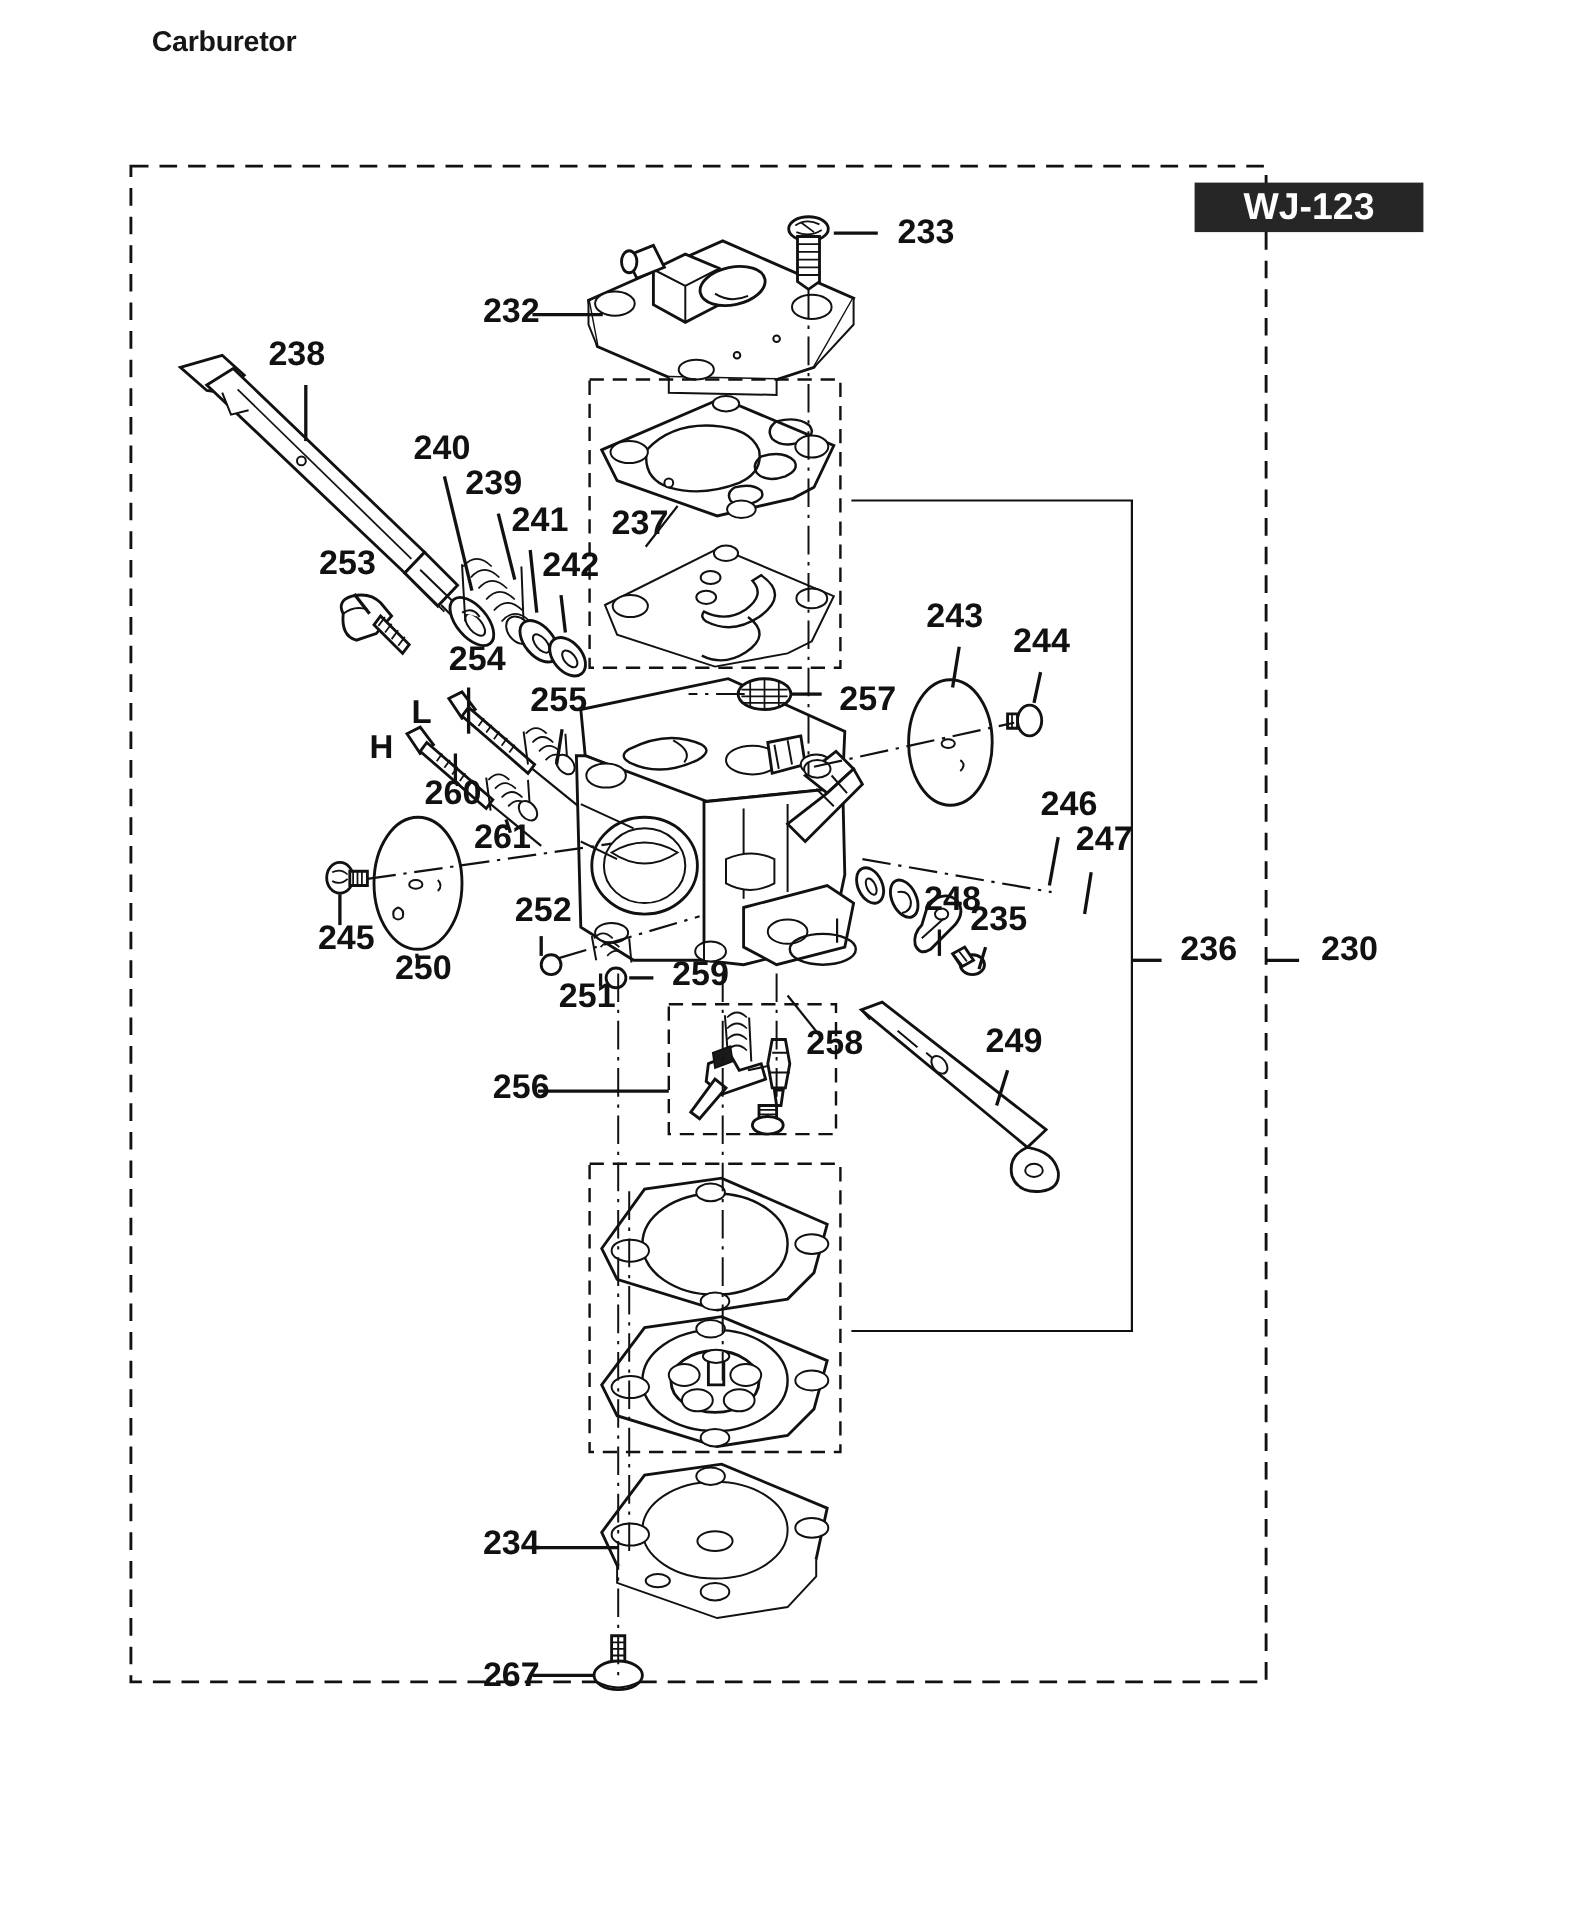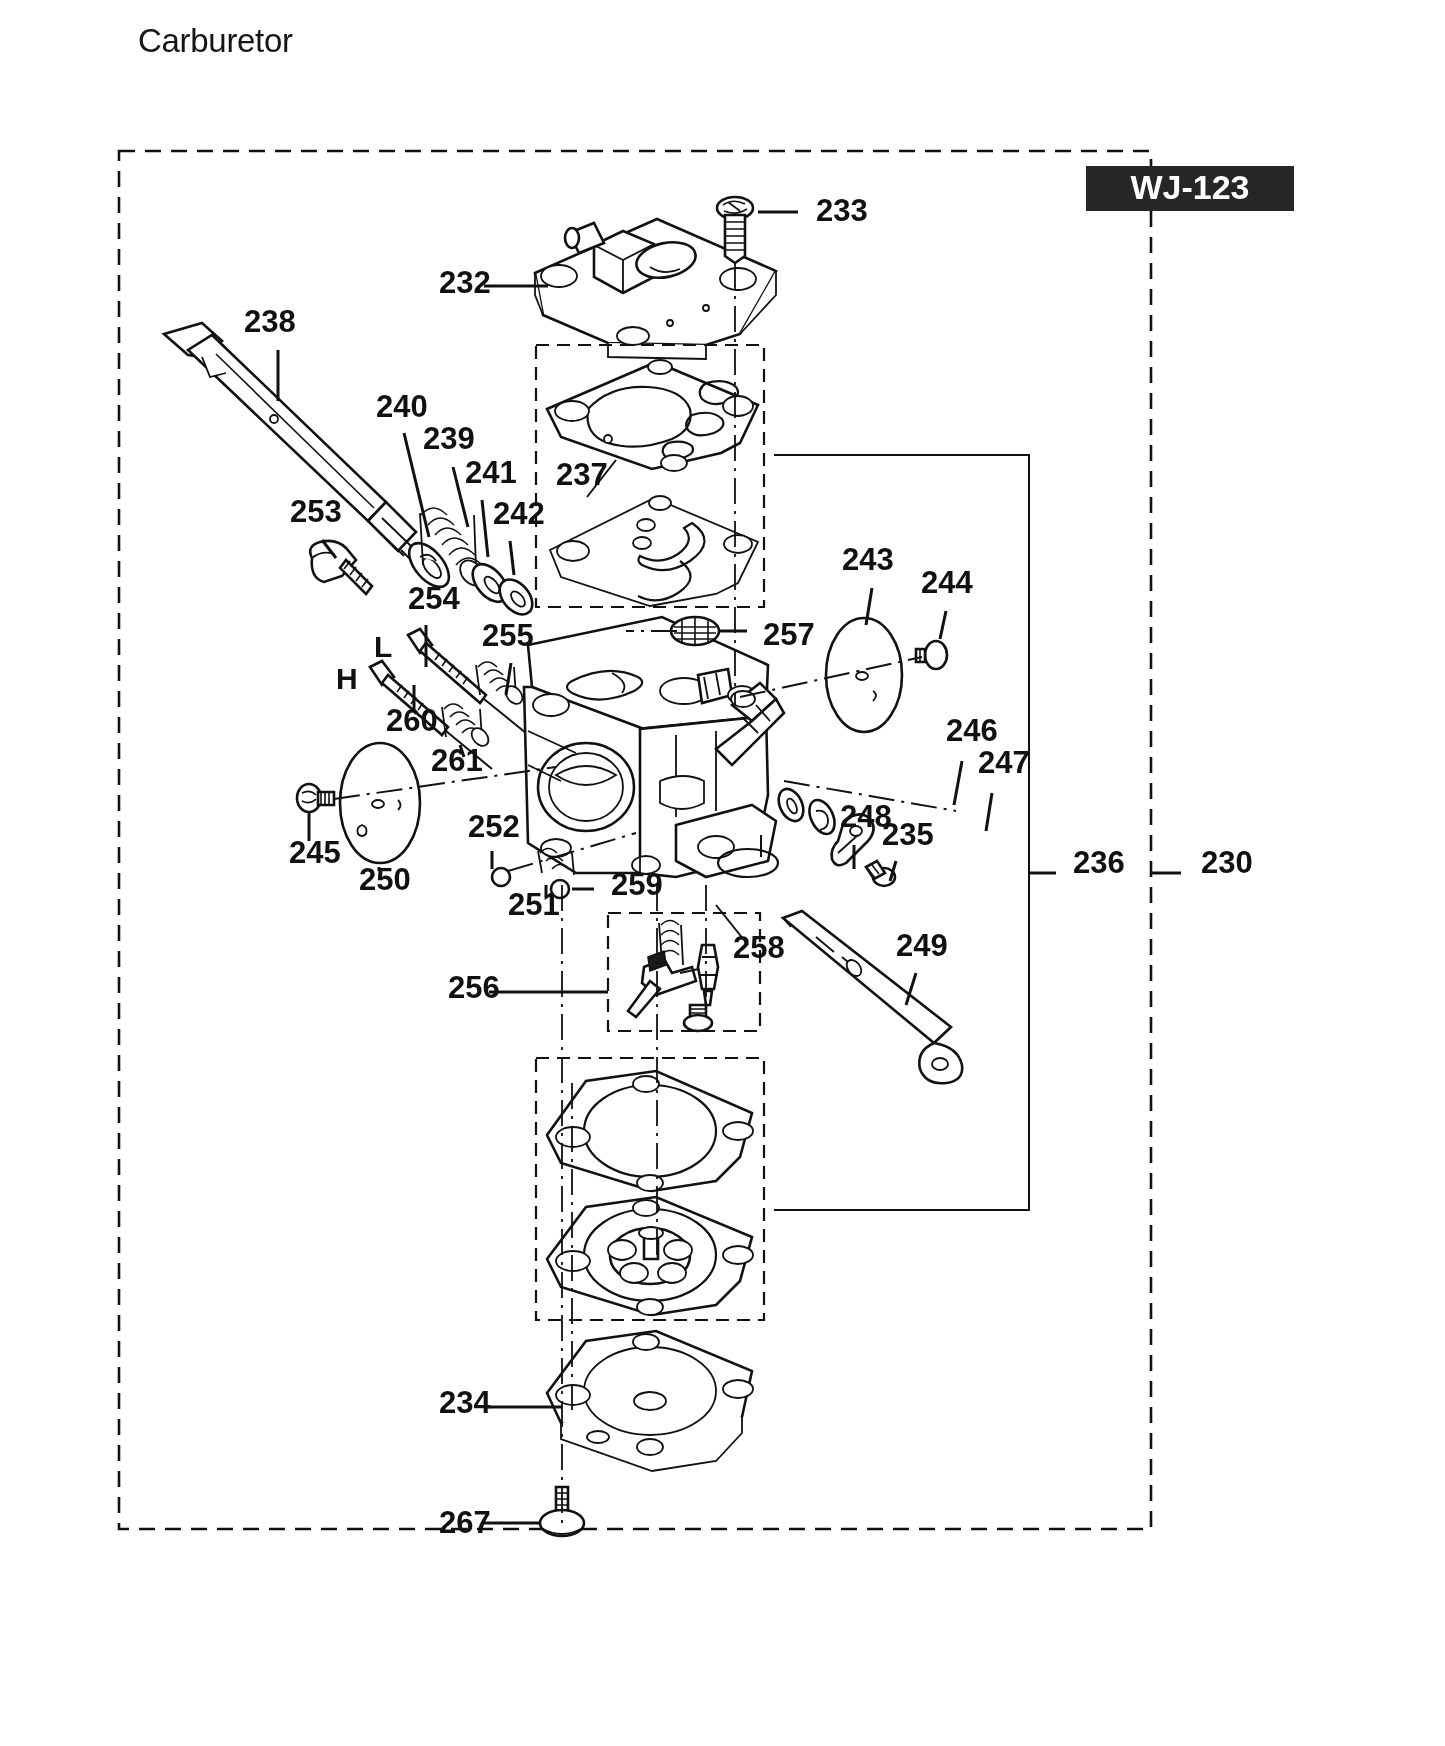--- a/index.html
+++ b/index.html
@@ -1,18 +1,18 @@
 <!DOCTYPE html>
 <html><head>
 <meta charset="utf-8">
 <style>
   html,body{margin:0;padding:0;background:#ffffff;}
   body{width:1445px;height:1746px;position:relative;overflow:hidden;
        font-family:"Liberation Sans",sans-serif;color:#1a1a1a;}
-  #page-title{position:absolute;left:138px;top:22px;font-size:33px;font-weight:normal;
+  #page-title{position:absolute;left:138px;top:22px;font-size:26px;font-weight:bold;
               letter-spacing:-0.3px;color:#161616;}
   #diagram-wrap{position:absolute;left:0;top:5px;width:1445px;height:1428px;margin-left:16px;}
   svg{display:block;}
   .lbl{font-family:"Liberation Sans",sans-serif;font-weight:bold;font-size:31px;fill:#111111;}
   .lbl-lh{font-family:"Liberation Sans",sans-serif;font-weight:bold;font-size:30px;fill:#111111;}
   .badge-txt{font-family:"Liberation Sans",sans-serif;font-weight:bold;font-size:34px;fill:#ffffff;}
   .ln{stroke:#111111;stroke-width:3;fill:none;}
   .ln-thin{stroke:#111111;stroke-width:2;fill:none;}
   .dash-box{stroke:#111111;stroke-width:2.6;fill:none;stroke-dasharray:16 10;}
   .dash-box-sm{stroke:#111111;stroke-width:2.2;fill:none;stroke-dasharray:13 8;}

